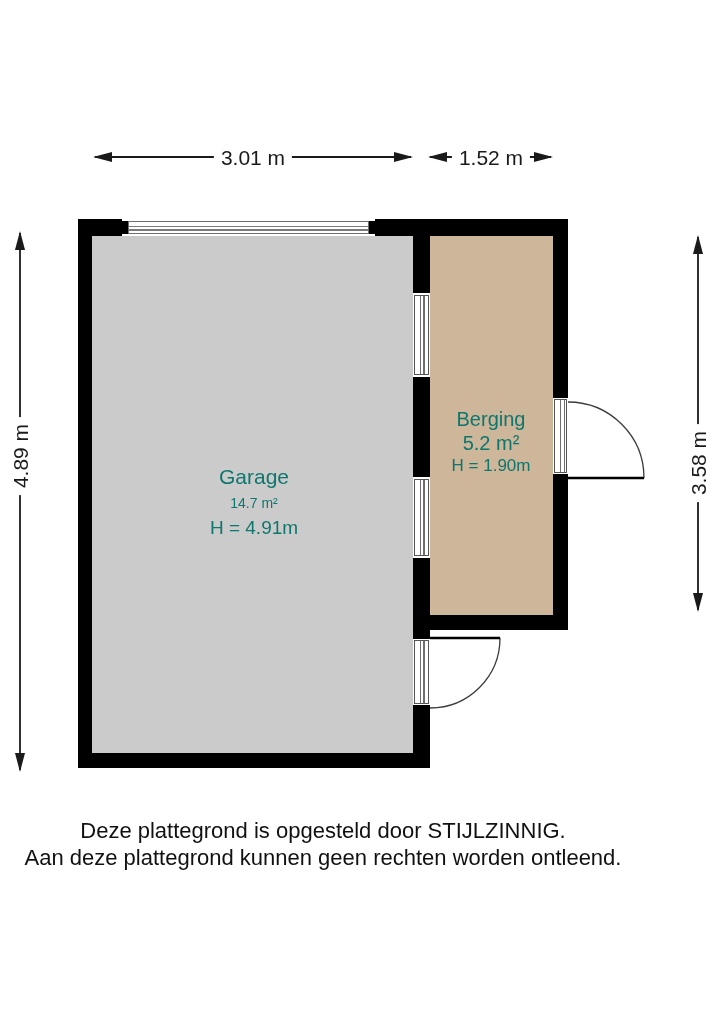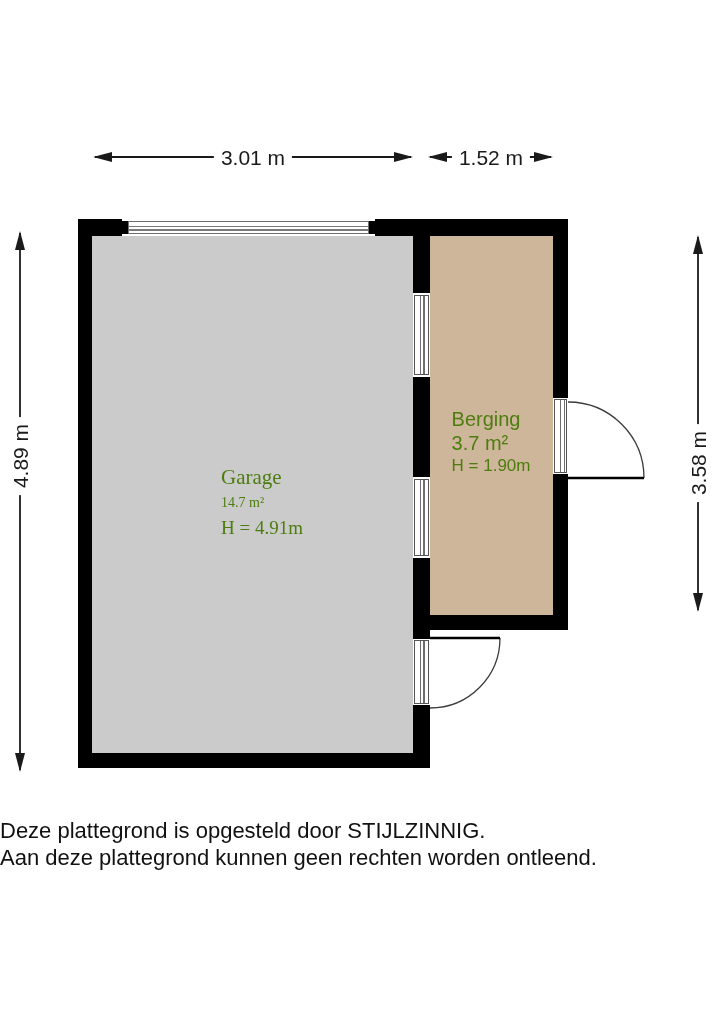--- a/index.html
+++ b/index.html
@@ -13,27 +13,27 @@
   .frame-h{position:absolute;background:
       linear-gradient(to bottom,#fff 0 4px,#7a7a7a 4px 5.5px,#fff 5.5px 7.5px,#7a7a7a 7.5px 9px,#fff 9px 100%);
       border:1.3px solid #6e6e6e;box-sizing:border-box;}
   
   .frame-v{position:absolute;background:
       linear-gradient(to right,#fff 0 4.5px,#6e6e6e 4.5px 6px,#fff 6px 8.5px,#6e6e6e 8.5px 10px,#fff 10px 100%);
       border:1.3px solid #555;box-sizing:border-box;}
   .dim-label{position:absolute;background:#fff;font-size:21px;line-height:21px;
       padding:2px 7px;white-space:nowrap;transform:translate(-50%,-50%);color:#1a1a1a;}
   .dim-label.rot{transform:translate(-50%,-50%) rotate(-90deg);}
-  .room-label{position:absolute;text-align:left;color:#4d7c0f;transform:translateX(-50%);white-space:nowrap;}
+  .room-label{position:absolute;text-align:center;color:#0f766e;transform:translateX(-50%);white-space:nowrap;}
   .room-label .l1{font-size:21px;line-height:26px;}
   .room-label .l2{font-size:14px;line-height:26px;}
   .room-label .l3{font-size:19px;line-height:24px;}
   .room-label.small .l1,.room-label.small .l2{font-size:20px;line-height:24px;}
   .room-label.small .l3{font-size:17px;line-height:22px;}
-  .footer{position:absolute;left:0;top:818px;width:646px;
+  .footer{position:absolute;left:0;top:818px;width:646px;text-align:center;
       font-size:22px;line-height:26.5px;color:#111;}
   svg{position:absolute;left:0;top:0;pointer-events:none;}
 </style>
 </head>
 <body>
 
 <div class="abs" style="left:0;top:0;width:720px;height:1017px;">
 
   <div class="abs" style="left: 92px; top: 236px; width: 321px; height: 517px; background-color: rgb(203, 203, 203);"></div>
   <div class="abs" style="left: 430px; top: 236px; width: 123px; height: 379px; background-color: rgb(205, 182, 153);"></div>
@@ -92,28 +92,28 @@
     <line x1="698" y1="237" x2="698" y2="610" stroke="#1a1a1a" stroke-width="1.8"></line>
     <polygon points="698,235 693,254 703,254" fill="#1a1a1a"></polygon>
     <polygon points="698,612 693,593 703,593" fill="#1a1a1a"></polygon>
   </svg>
 
   <div class="dim-label" style="left:253px;top:157px;">3.01 m</div>
   <div class="dim-label" style="left:491px;top:157px;">1.52 m</div>
   <div class="dim-label rot" style="left:20px;top:456px;">4.89 m</div>
   <div class="dim-label rot" style="left:698px;top:463px;">3.58 m</div>
 
-  <div class="room-label" style="left:262px;top:464px;font-family:Liberation Serif, serif;">
+  <div class="room-label" style="left:254px;top:464px;">
     <div class="l1">Garage</div>
     <div class="l2">14.7 m²</div>
     <div class="l3">H = 4.91m</div>
   </div>
   <div class="room-label small" style="left:491px;top:407px;">
     <div class="l1">Berging</div>
-    <div class="l2">3.7 m²</div>
+    <div class="l2">5.2 m²</div>
     <div class="l3">H = 1.90m</div>
   </div>
 
   <div class="footer">
     <div>Deze plattegrond is opgesteld door STIJLZINNIG.</div>
     <div>Aan deze plattegrond kunnen geen rechten worden ontleend.</div>
   </div>
 
 </div>
 

